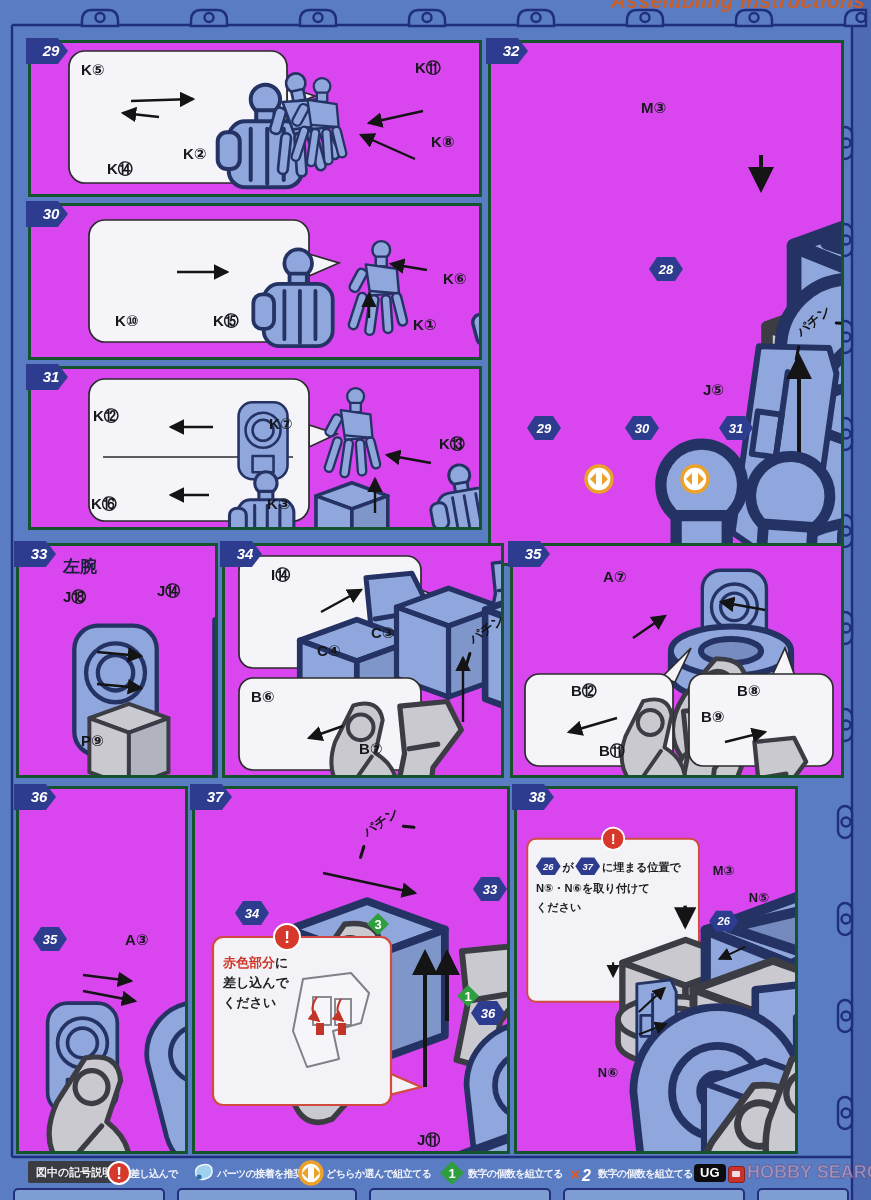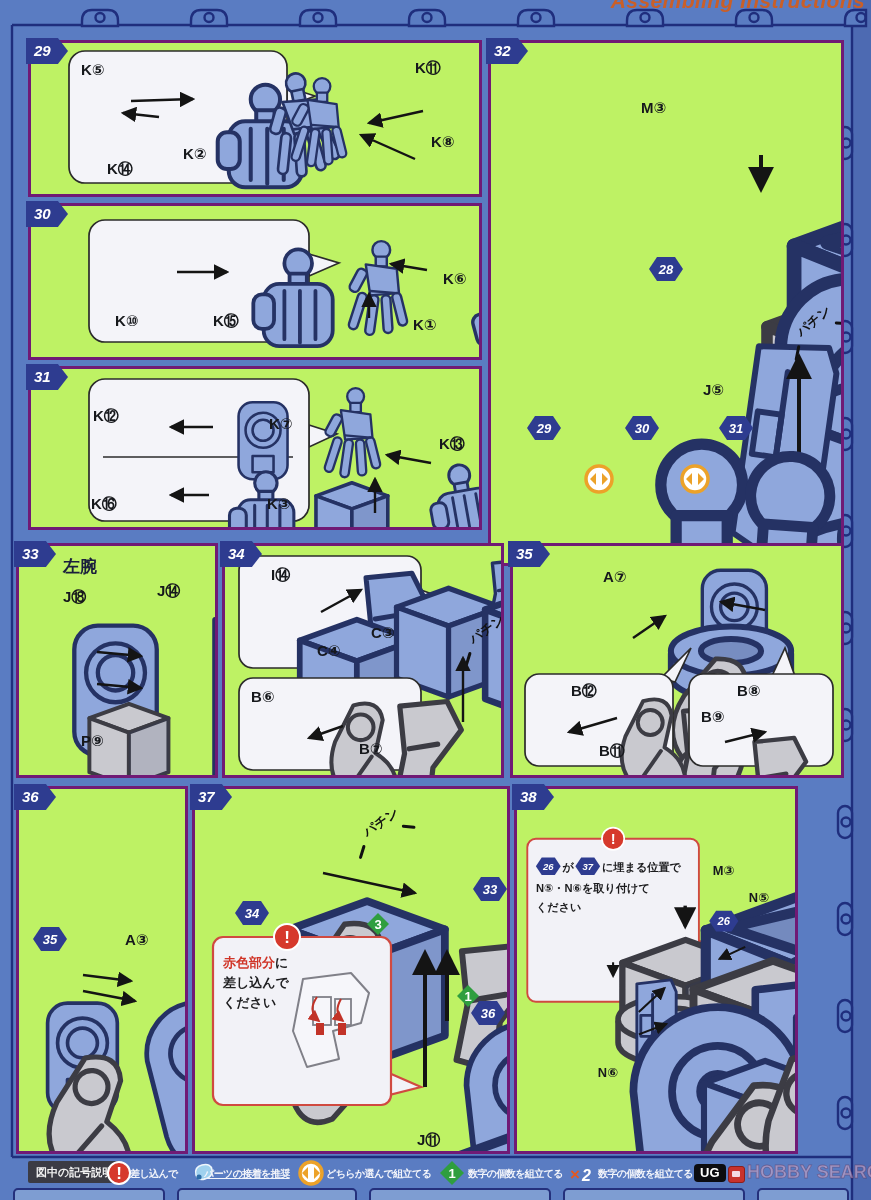--- a/index.html
+++ b/index.html
@@ -1,19 +1,19 @@
 <!DOCTYPE html>
 <html><head>
 <meta charset="utf-8">
 <style>
   html,body{margin:0;padding:0;}
   body{width:871px;height:1200px;background:#5a7cc2;font-family:"Liberation Sans","DejaVu Sans",sans-serif;}
-  #stage{position:relative;width:871px;height:1200px;overflow:hidden;background:#5a7cc2;}
+  #stage{position:relative;width:871px;height:1200px;overflow:hidden;background:#5a7cc2;text-align:center;}
   .pagetitle{position:absolute;top:-11px;right:6px;font:italic 800 21px "Liberation Sans","DejaVu Sans",sans-serif;color:#c95f28;letter-spacing:.4px;white-space:nowrap;}
-  .panel{position:absolute;background:#bef264;border:3px solid #701a75;box-sizing:border-box;}
+  .panel{position:absolute;background:#d946ef;border:3px solid #14532d;box-sizing:border-box;}
   .badge{position:absolute;left:-5px;top:-5px;width:42px;height:26px;background:#2e3c90;color:#fff;
          font:italic 700 15px/26px "Liberation Sans","DejaVu Sans",sans-serif;padding-left:8px;box-sizing:border-box;
          clip-path:polygon(0 0,76% 0,100% 50%,76% 100%,0 100%);z-index:3;}
   .ptitle{position:absolute;left:44px;top:9px;font:700 17px "Liberation Sans","DejaVu Sans",sans-serif;color:#1a1f3c;z-index:3;}
   svg.art{position:absolute;left:0;top:0;width:100%;height:100%;}
   
   .pb{color:#8fa7dc;fill:currentColor;stroke:#253264;stroke-width:2.2;stroke-linejoin:round;stroke-linecap:round;}
   .pg{color:#c9c9cf;fill:currentColor;stroke:#3c3c44;stroke-width:2.2;stroke-linejoin:round;stroke-linecap:round;}
   .pw{color:#f6f6fa;fill:currentColor;stroke:#808088;stroke-width:2;stroke-linejoin:round;stroke-linecap:round;}
   .lbl{font:600 15px "Liberation Sans","DejaVu Sans",sans-serif;fill:#16181c;}
@@ -510,21 +510,21 @@
   <svg class="licon" style="left:106px;top:1160px;" width="26" height="26" viewBox="0 0 26 26">
     <circle cx="13" cy="13" r="11" class="warnc"></circle>
       <text class="warnmark" x="13" y="19">!</text>
   </svg>
   <span class="llabel" style="left:130px;">差し込んで</span>
 
   <svg class="licon" style="left:192px;top:1162px;" width="22" height="22" viewBox="0 0 22 22">
     <path d="M4,13 Q2,5 10,3 Q19,1 20,8 Q21,15 13,17 Q6,19 4,13 Z" fill="#9fd1ee" stroke="#eef6fc" stroke-width="1.5"></path>
     <circle cx="7" cy="15" r="2.6" fill="#2e6da8"></circle>
   </svg>
-  <span class="llabel" style="left:204px;text-decoration:underline;">パーツの接着を推奨</span>
+  <span class="llabel" style="left:217px;">パーツの接着を推奨</span>
 
   <svg class="licon" style="left:298px;top:1160px;" width="26" height="26" viewBox="0 0 26 26">
     <circle cx="13" cy="13" r="11" class="choosering"></circle>
     <path class="choosetri" d="M4,13 L10,7 L10,19 Z M22,13 L16,7 L16,19 Z"></path>
   </svg>
   <span class="llabel" style="left:326px;">どちらか選んで組立てる</span>
 
   <svg class="licon" style="left:440px;top:1161px;" width="24" height="24" viewBox="0 0 24 24">
     <polygon class="dia" points="12,0 24,12 12,24 0,12"></polygon>
     <text class="dianum" x="12" y="17">1</text>

